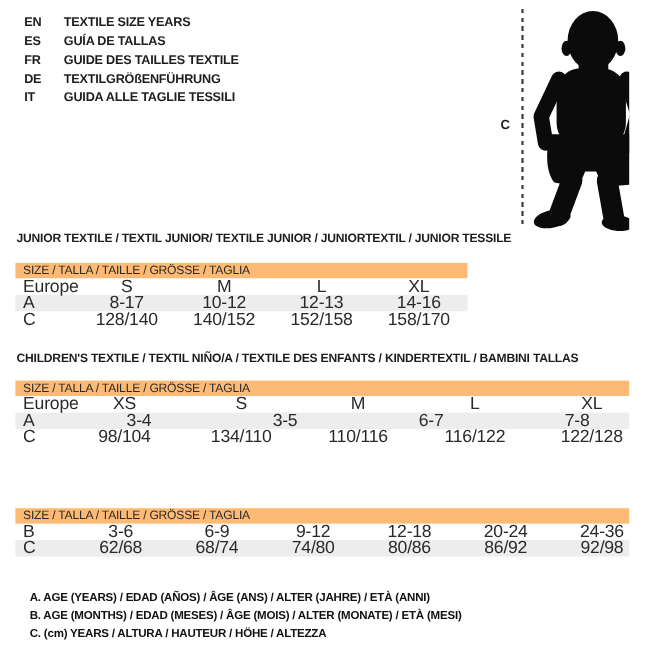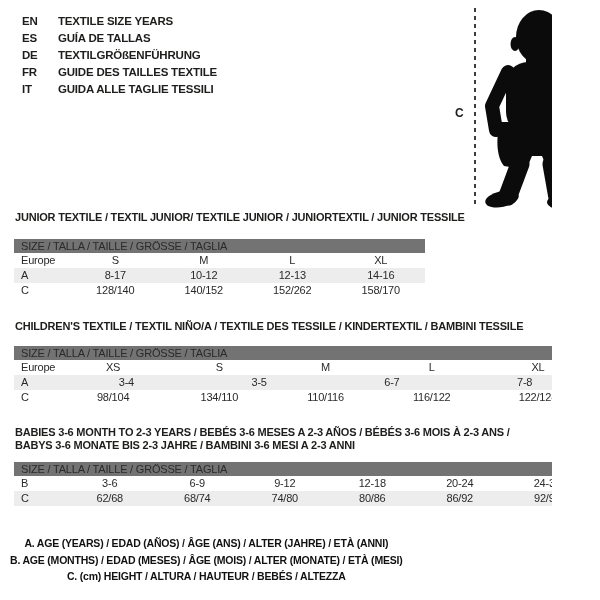--- a/index.html
+++ b/index.html
@@ -1,69 +1,69 @@
 <!DOCTYPE html>
 <html><head>
 <meta charset="utf-8">
 <style>
   html,body{margin:0;padding:0;background:#fff;}
   .canvas{
     position:relative;width:552px;height:600px;background:#ffffff;
     font-family:"Liberation Sans","DejaVu Sans",sans-serif;
-    color:#1d1d1b;overflow:hidden;
+    color:#1d1d1b;overflow:hidden;padding-left:20px;
   }
   
   .lang-list{position:absolute;left:22px;top:13px;}
   .lang-row{display:flex;height:17px;line-height:17px;font-size:11.5px;font-weight:bold;letter-spacing:-0.2px;}
   .lang-code{width:36px;}
   
   .dash-line{
     position:absolute;left:474px;top:8px;width:2px;height:198px;
     background:repeating-linear-gradient(to bottom,#3c3c3c 0 4px,transparent 4px 8px);
   }
   .c-label{position:absolute;left:455px;top:106px;font-size:12px;font-weight:bold;}
   .baby-svg{position:absolute;left:482px;top:6px;}
   
   .sec-title{position:absolute;left:15px;font-size:11px;font-weight:bold;letter-spacing:-0.2px;line-height:13px;}
   .tbl{position:absolute;left:14px;}
   .tbl-head{
-    height:14px;line-height:14px;background:#737373;color:#2a2a2a;
+    height:14px;line-height:14px;background:#fdba74;color:#2a2a2a;
     font-size:11px;letter-spacing:-0.2px;padding-left:7px;box-sizing:border-box;
   }
-  .tbl-row{display:flex;height:15px;line-height:15px;font-size:11px;letter-spacing:-0.2px;color:#2a2a2a;}
+  .tbl-row{display:flex;height:15px;line-height:15px;font-size:16px;letter-spacing:-0.2px;color:#2a2a2a;}
   .tbl-row.shaded{background:#ededed;}
   .tbl-row .lbl{padding-left:7px;box-sizing:border-box;}
   .t1 .lbl{width:57px;}
   .t2 .lbl{width:46px;}
   .t3 .lbl{width:52px;}
   .cell{flex:1;text-align:center;}
   
-  .legend{position:absolute;left:10px;top:535px;font-size:10.5px;font-weight:bold;letter-spacing:-0.2px;line-height:16.5px;color:#111;text-align:center;}
+  .legend{position:absolute;left:27px;top:535px;font-size:10.5px;font-weight:bold;letter-spacing:-0.2px;line-height:16.5px;color:#111;}
 </style>
 </head>
 <body>
 
 <div class="canvas">
 
   <div class="lang-list">
     <div class="lang-row">
       <span class="lang-code">EN</span>
       <span class="lang-label">TEXTILE SIZE YEARS</span>
     </div>
     <div class="lang-row">
       <span class="lang-code">ES</span>
       <span class="lang-label">GUÍA DE TALLAS</span>
     </div>
     <div class="lang-row">
+      <span class="lang-code">FR</span>
+      <span class="lang-label">GUIDE DES TAILLES TEXTILE</span>
+    </div>
+    <div class="lang-row">
       <span class="lang-code">DE</span>
       <span class="lang-label">TEXTILGRÖßENFÜHRUNG</span>
-    </div>
-    <div class="lang-row">
-      <span class="lang-code">FR</span>
-      <span class="lang-label">GUIDE DES TAILLES TEXTILE</span>
     </div>
     <div class="lang-row">
       <span class="lang-code">IT</span>
       <span class="lang-label">GUIDA ALLE TAGLIE TESSILI</span>
     </div>
   </div>
 
   <div class="dash-line"></div>
   <div class="c-label">C</div>
   <svg class="baby-svg" width="114" height="204" viewBox="0 0 114 204">
@@ -101,27 +101,27 @@
       <div class="lbl">A</div>
       <div class="cell">8-17</div>
       <div class="cell">10-12</div>
       <div class="cell">12-13</div>
       <div class="cell">14-16</div>
     </div>
     <div class="tbl-row">
       <div class="lbl">C</div>
       <div class="cell">128/140</div>
       <div class="cell">140/152</div>
-      <div class="cell">152/262</div>
+      <div class="cell">152/158</div>
       <div class="cell">158/170</div>
     </div>
   </div>
 
   <div class="sec-title" style="top:320px">
-    <div>CHILDREN'S TEXTILE / TEXTIL NIÑO/A / TEXTILE DES TESSILE / KINDERTEXTIL / BAMBINI TESSILE</div>
+    <div>CHILDREN'S TEXTILE / TEXTIL NIÑO/A / TEXTILE DES ENFANTS / KINDERTEXTIL / BAMBINI TALLAS</div>
   </div>
   <div class="tbl t2" style="top:346px;width:577px">
     <div class="tbl-head">SIZE / TALLA / TAILLE / GRÖSSE / TAGLIA</div>
     <div class="tbl-row">
       <div class="lbl">Europe</div>
       <div class="cell">XS</div>
       <div class="cell">S</div>
       <div class="cell">M</div>
       <div class="cell">L</div>
       <div class="cell">XL</div>
@@ -136,24 +136,20 @@
     <div class="tbl-row">
       <div class="lbl">C</div>
       <div class="cell">98/104</div>
       <div class="cell">134/110</div>
       <div class="cell">110/116</div>
       <div class="cell">116/122</div>
       <div class="cell">122/128</div>
     </div>
   </div>
 
-  <div class="sec-title" style="top:426px">
-    <div>BABIES 3-6 MONTH TO 2-3 YEARS / BEBÉS 3-6 MESES A 2-3 AÑOS / BÉBÉS 3-6 MOIS À 2-3 ANS /</div>
-    <div>BABYS 3-6 MONATE BIS 2-3 JAHRE / BAMBINI 3-6 MESI A 2-3 ANNI</div>
-  </div>
   <div class="tbl t3" style="top:462px;width:577px">
     <div class="tbl-head">SIZE / TALLA / TAILLE / GRÖSSE / TAGLIA</div>
     <div class="tbl-row">
       <div class="lbl">B</div>
       <div class="cell">3-6</div>
       <div class="cell">6-9</div>
       <div class="cell">9-12</div>
       <div class="cell">12-18</div>
       <div class="cell">20-24</div>
       <div class="cell">24-36</div>
@@ -165,16 +161,16 @@
       <div class="cell">74/80</div>
       <div class="cell">80/86</div>
       <div class="cell">86/92</div>
       <div class="cell">92/98</div>
     </div>
   </div>
 
   <div class="legend">
     <div>A. AGE (YEARS) / EDAD (AÑOS) / ÂGE (ANS) / ALTER (JAHRE) / ETÀ (ANNI)</div>
     <div>B. AGE (MONTHS) / EDAD (MESES) / ÂGE (MOIS) / ALTER (MONATE) / ETÀ (MESI)</div>
-    <div>C. (cm) HEIGHT / ALTURA / HAUTEUR / BEBÉS / ALTEZZA</div>
+    <div>C. (cm) YEARS / ALTURA / HAUTEUR / HÖHE / ALTEZZA</div>
   </div>
 
 </div>
 
 </body></html>

